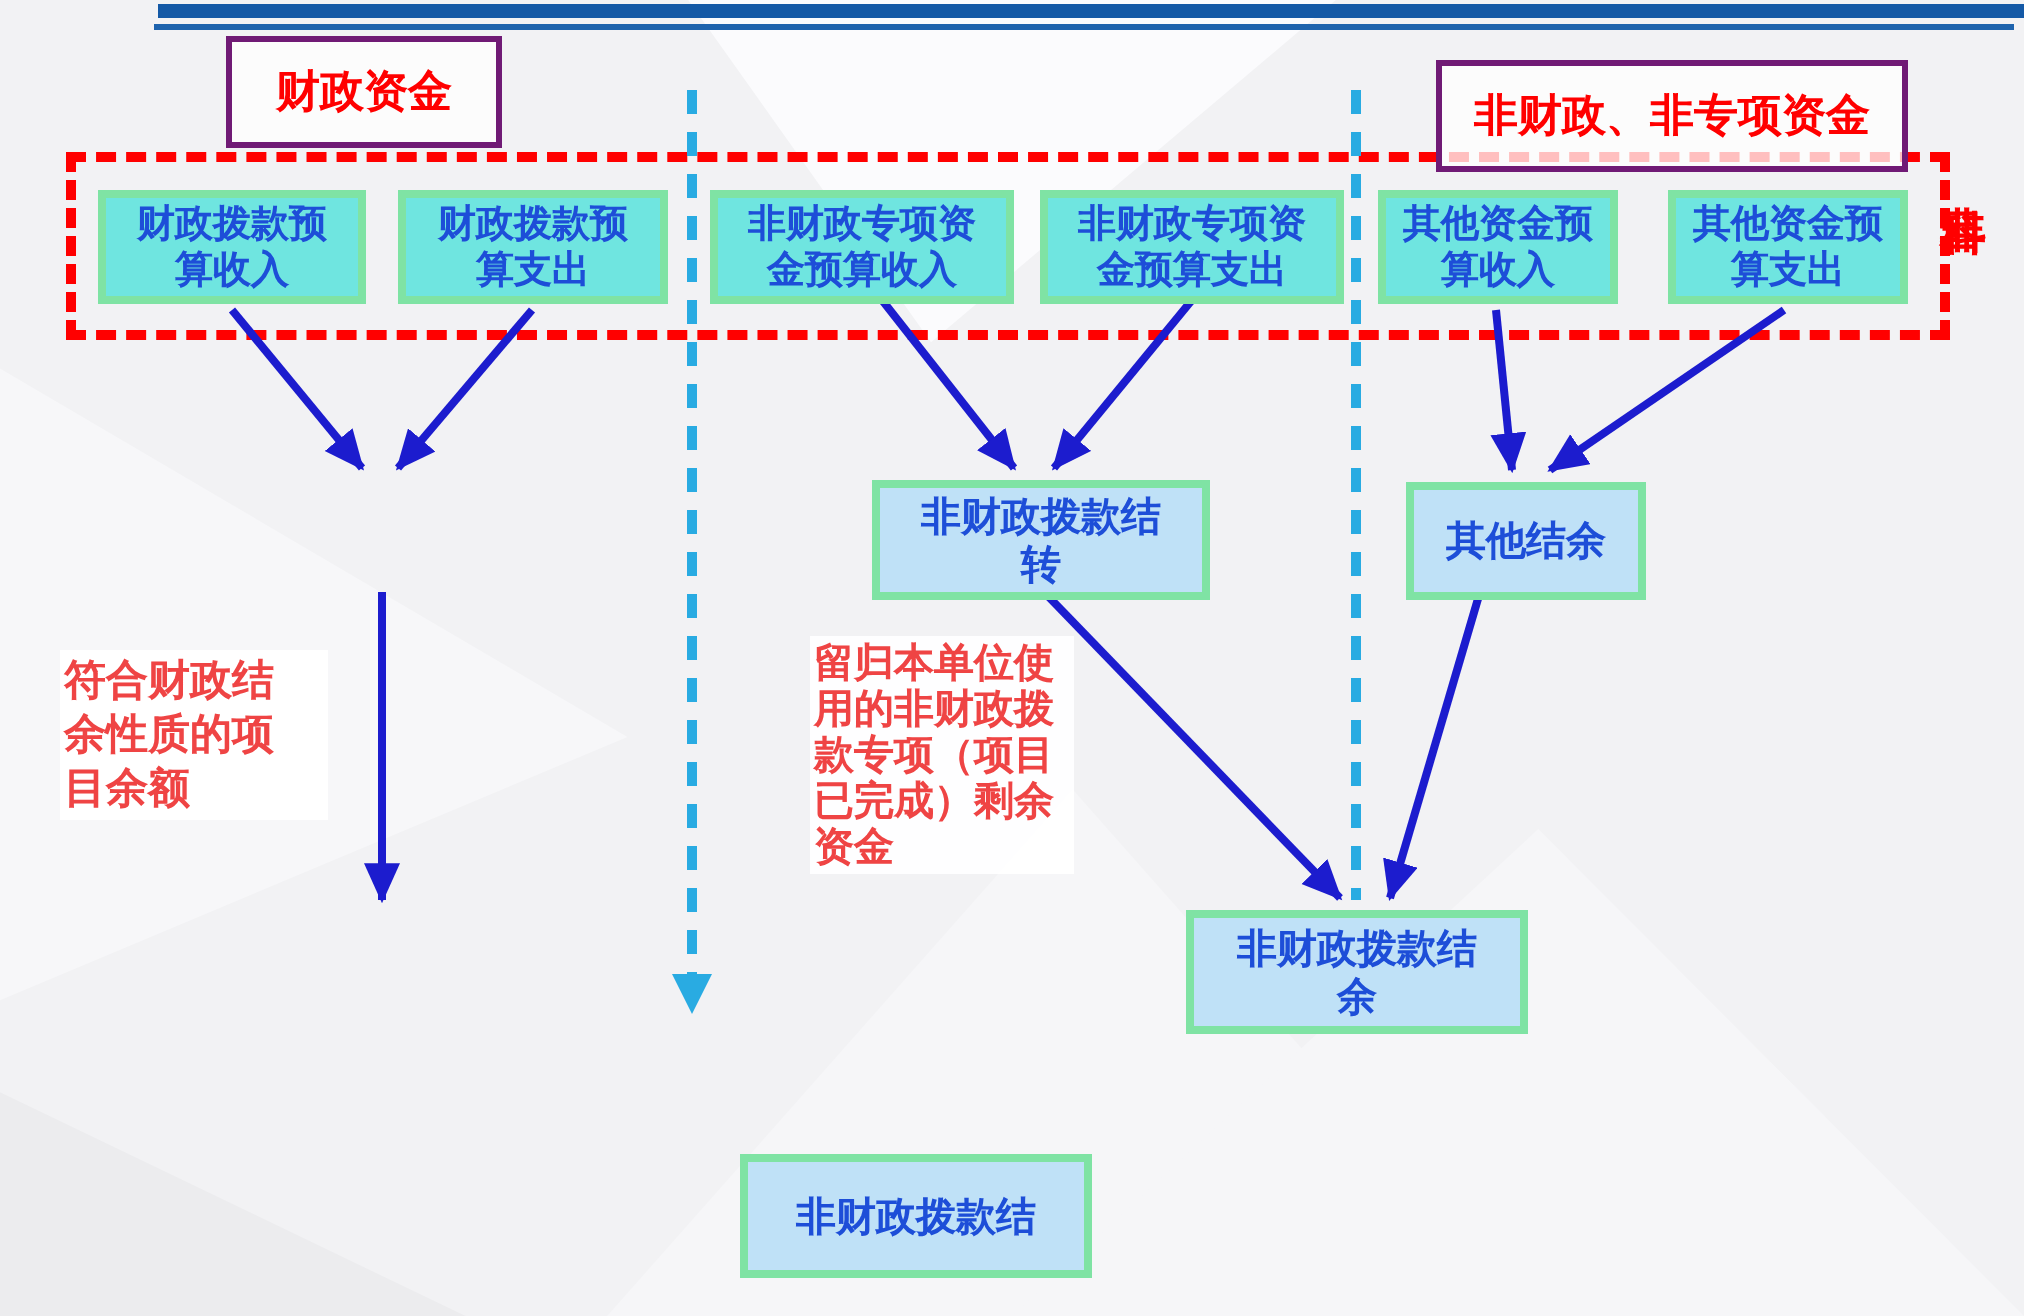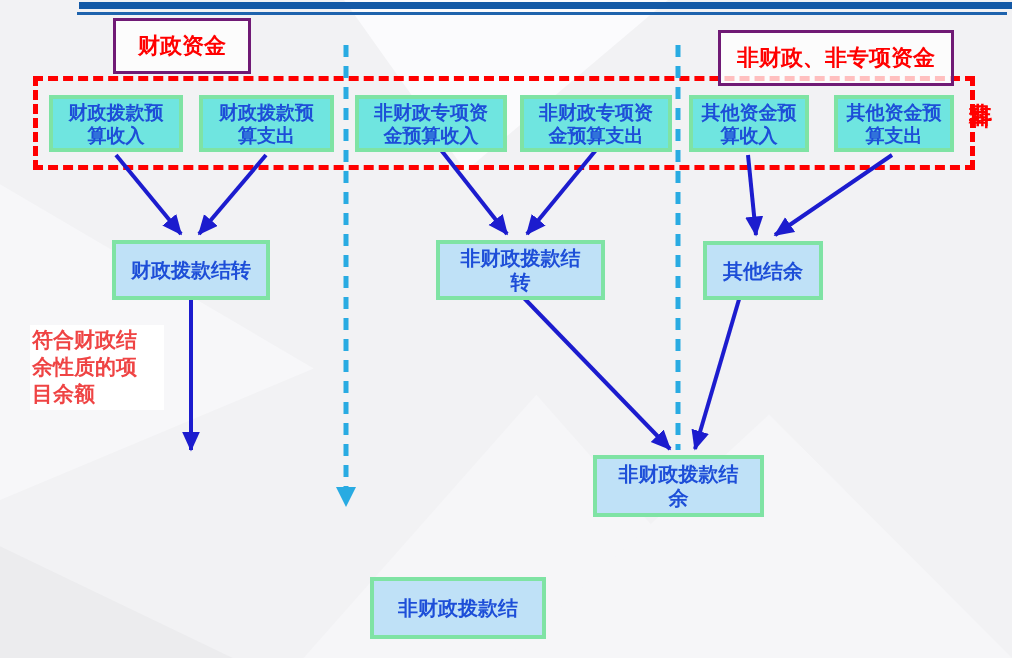--- a/index.html
+++ b/index.html
@@ -132,27 +132,31 @@
 金预算收入</div>
   <div class="box box-cyan tb4">非财政专项资
 金预算支出</div>
   <div class="box box-cyan tb5">其他资金预
 算收入</div>
   <div class="box box-cyan tb6">其他资金预
 算支出</div>
 
   <div class="vlabel">非科目</div>
 
-  <div class="box box-blue mb1">财政拨款结转</div>
   <div class="box box-blue mb2">非财政拨款结
 转</div>
   <div class="box box-blue mb3">其他结余</div>
 
   <div class="note note1">符合财政结
 余性质的项
 目余额</div>
+  <div class="note note2">留归本单位使
+用的非财政拨
+款专项（项目
+已完成）剩余
+资金</div>
 
   <div class="box box-blue bb2">非财政拨款结
 余</div>
 
   <div class="box box-blue fb">非财政拨款结</div>
 
 </div>
 
 </body></html>

